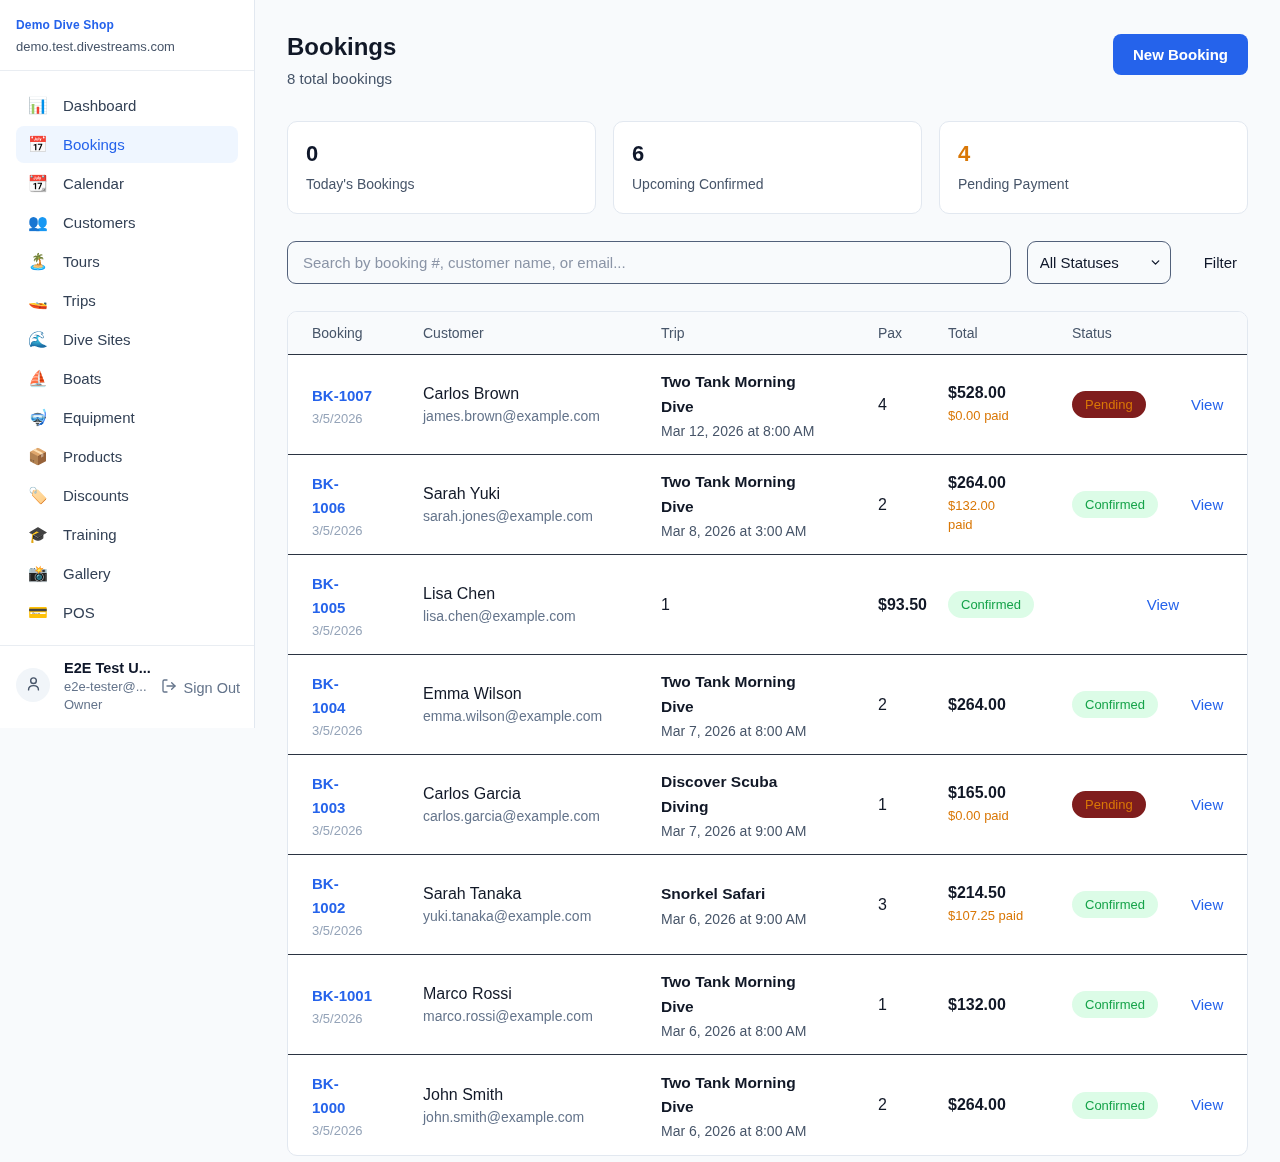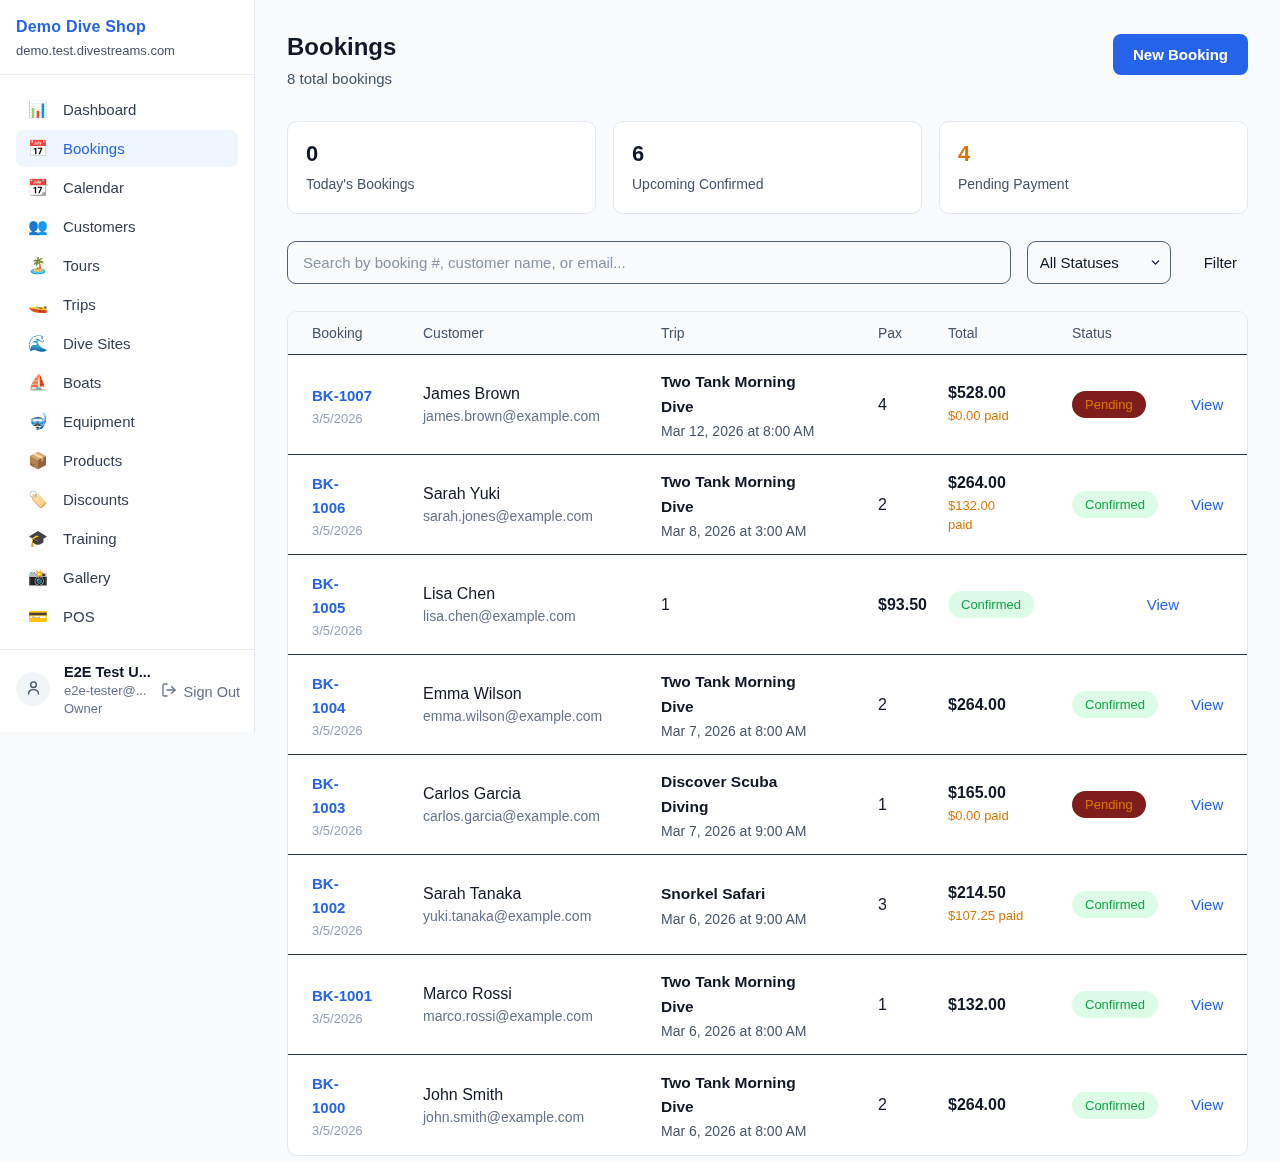--- a/index.html
+++ b/index.html
@@ -13,21 +13,21 @@
   .app { display: flex; align-items: flex-start; }
 
   
   .sidebar {
     width: 255px; min-width: 255px;
     background: #ffffff;
     border-right: 1px solid #e2e8f0;
     display: flex; flex-direction: column;
   }
   .sidebar-header { padding: 18px 16px 16px; border-bottom: 1px solid #e9edf2; }
-  .shop-name { color: #2563eb; font-size: 16px; font-weight: 700; letter-spacing: .2px; }
+  .shop-name { color: #2563eb; font-size: 12px; font-weight: 700; letter-spacing: .2px; }
   .shop-domain { color: #475569; font-size: 13px; margin-top: 7px; }
   .nav { padding: 16px 16px 4px; }
   .nav-item {
     display: flex; align-items: center; gap: 15px;
     padding: 10px 12px; border-radius: 8px;
     color: #334155; font-size: 15px; cursor: pointer; margin-bottom: 2px;
   }
   .nav-item .icon { width: 20px; font-size: 16px; line-height: 1; text-align: center; }
   .nav-item.active { background: #eff6ff; color: #2563eb; font-weight: 500; }
   .sidebar-footer {
@@ -288,21 +288,21 @@
           <div class="cell">Status</div>
           <div></div>
         </div>
       <div id="tbody">
   <div class="grid-cols trow">
     <div class="cell">
       <div class="b-id">BK-1007</div>
       <div class="b-date">3/5/2026</div>
     </div>
     <div class="cell">
-      <div class="c-name">James Brown</div>
+      <div class="c-name">Carlos Brown</div>
       <div class="c-email">james.brown@example.com</div>
     </div>
     <div class="cell">
       <div class="t-name">Two Tank Morning
 Dive</div>
       <div class="t-date">Mar 12, 2026 at 8:00 AM</div>
     </div>
     <div class="cell pax">4</div>
     <div class="cell">
       <div class="total">$528.00</div>

